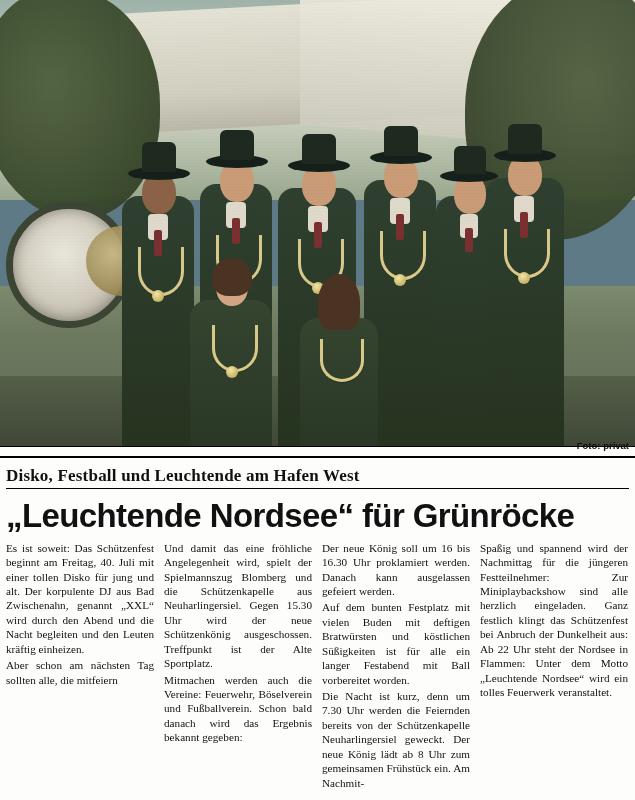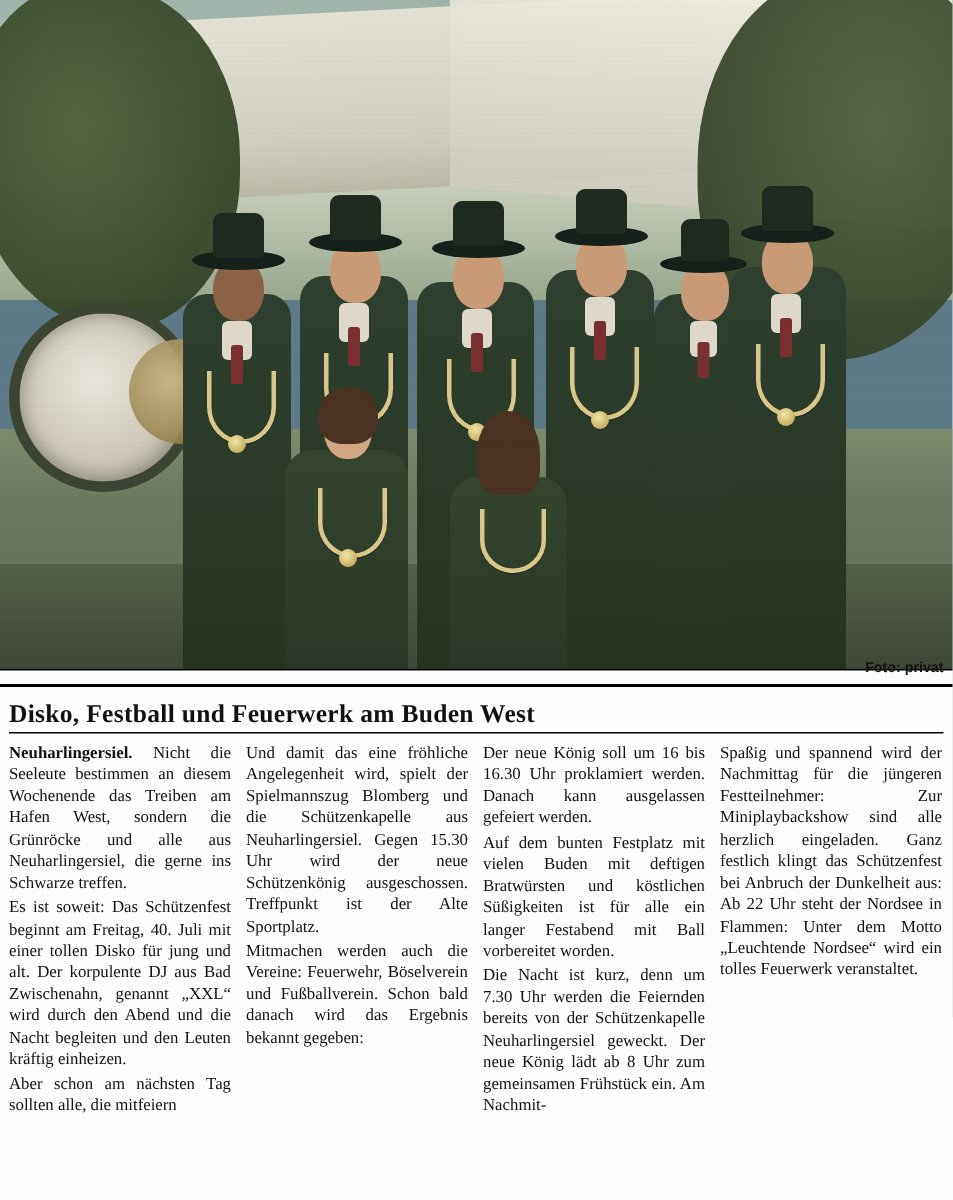--- a/index.html
+++ b/index.html
@@ -330,26 +330,26 @@
       <div class="chain" style="left:24px;bottom:64px;width:38px;height:40px;"></div>
     </div>
 
     <div class="noise"></div>
   </div>
 
   <div class="caption-box">
     <div class="credit">Foto: privat</div>
   </div>
 
-  <div class="kicker">Disko, Festball und Feuerwerk am Buden West</div>
+  <div class="kicker">Disko, Festball und Leuchtende am Hafen West</div>
   <div class="rule"></div>
+  <div class="headline">„Leuchtende Nordsee“ für Grünröcke</div>
 
   <div class="cols">
     <div class="col">
-      <p><span class="lead">Neuharlingersiel.</span> <span>Nicht die Seeleute bestimmen an diesem Wochenende das Treiben am Hafen West, sondern die Grünröcke und alle aus Neuharlingersiel, die gerne ins Schwarze treffen.</span></p>
       <p>Es ist soweit: Das Schützenfest beginnt am Freitag, 40. Juli mit einer tollen Disko für jung und alt. Der korpulente DJ aus Bad Zwischenahn, genannt „XXL“ wird durch den Abend und die Nacht begleiten und den Leuten kräftig einheizen.</p>
       <p>Aber schon am nächsten Tag sollten alle, die mitfeiern</p>
     </div>
     <div class="col">
       <p>Und damit das eine fröhliche Angelegenheit wird, spielt der Spielmannszug Blomberg und die Schützenkapelle aus Neuharlingersiel. Gegen 15.30 Uhr wird der neue Schützenkönig ausgeschossen. Treffpunkt ist der Alte Sportplatz.</p>
       <p>Mitmachen werden auch die Vereine: Feuerwehr, Böselverein und Fußballverein. Schon bald danach wird das Ergebnis bekannt gegeben:</p>
     </div>
     <div class="col">
       <p>Der neue König soll um 16 bis 16.30 Uhr proklamiert werden. Danach kann ausgelassen gefeiert werden.</p>
       <p>Auf dem bunten Festplatz mit vielen Buden mit deftigen Bratwürsten und köstlichen Süßigkeiten ist für alle ein langer Festabend mit Ball vorbereitet worden.</p>

